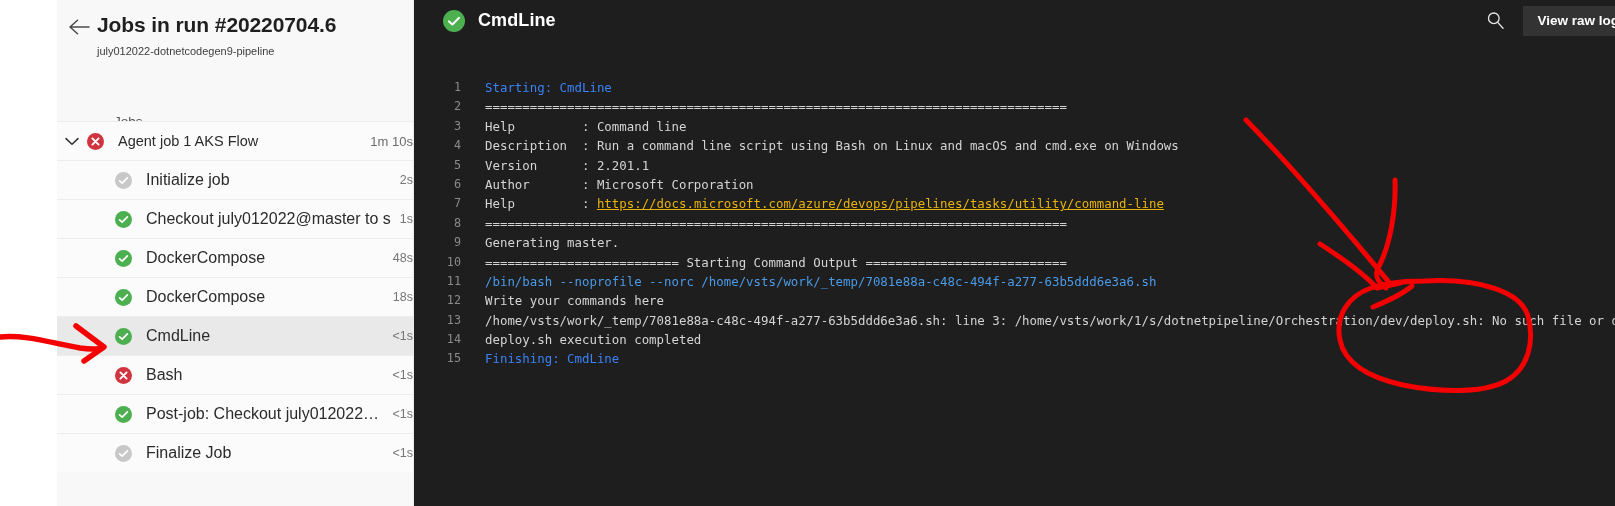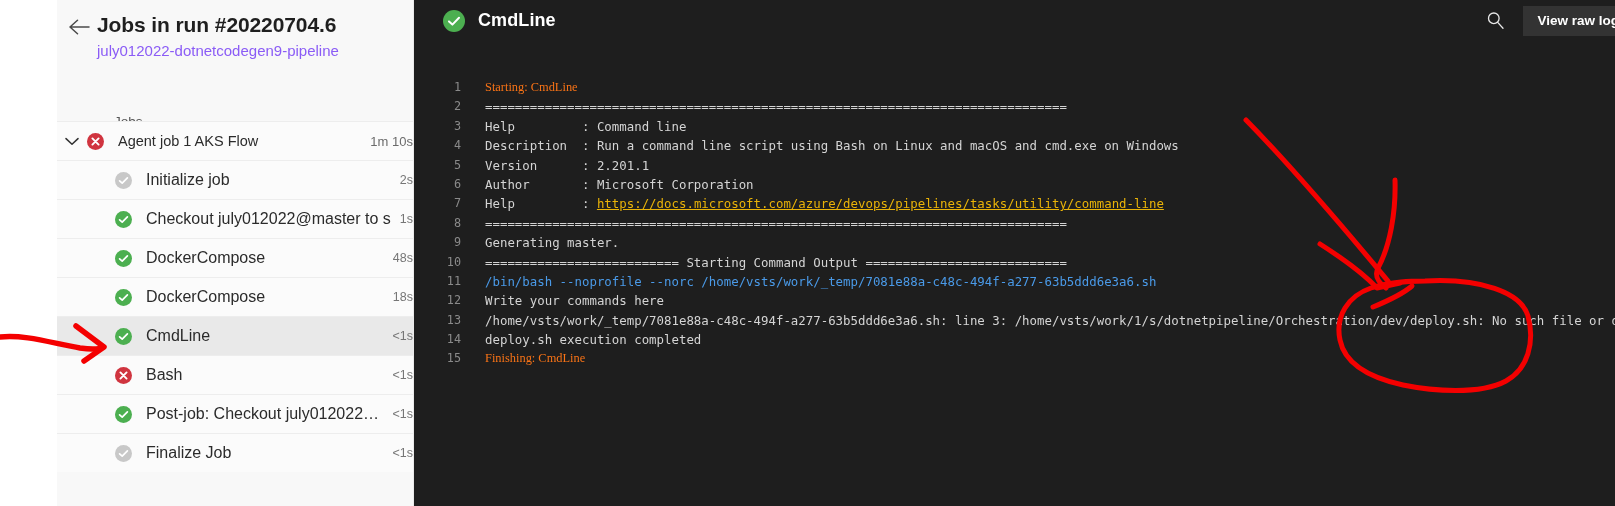--- a/index.html
+++ b/index.html
@@ -34,21 +34,21 @@
     display: flex; align-items: center; justify-content: center;
     color: #444; cursor: pointer;
   }
   .back-arrow svg { display: block; }
   .sb-title-texts { padding-top: 0px; }
   .sb-title {
     font-size: 21px; font-weight: bold; color: #1f1f1f;
     line-height: 26px; letter-spacing: -0.1px; white-space: nowrap;
   }
   .sb-subtitle {
-    font-size: 15px; color: #8b5cf6; line-height: 20px;
+    font-size: 11px; color: #404040; line-height: 20px;
     margin-top: 3px; white-space: nowrap;
   }
   .sb-sectionlabel {
     font-size: 13.5px; color: #555; padding: 26px 0 8px 0;
     margin-left: 0px; text-align: left; padding-left: 0px;
     position: absolute; top: 88px; left: 0; width: 100%;
     padding-left: 0; text-indent: 0px;
   }
   .sb-sectionlabel span { margin-left: 0px; }
 
@@ -125,21 +125,21 @@
     font-family: "DejaVu Sans Mono", "Liberation Mono", monospace;
     font-size: 12.4px; line-height: 19.4px;
   }
   .log-line { display: flex; height: 19.4px; white-space: pre; }
   .ln {
     width: 47px; flex: 0 0 47px; text-align: right;
     color: #8a8a8a; padding-right: 0px; font-size: 11.8px;
     user-select: none;
   }
   .lt { padding-left: 24px; color: #d4d4d4; overflow: hidden; }
-  .lt.green { color: #f97316; font-family: Liberation Serif, serif; }
+  .lt.green { color: #3b82f6; }
   .lt.blue  { color: #4a9ae8; }
 
   
   .annot {
     position: absolute; left: 0; top: 0;
     width: 1615px; height: 506px; pointer-events: none;
   }
 </style>
 </head>
 <body>

